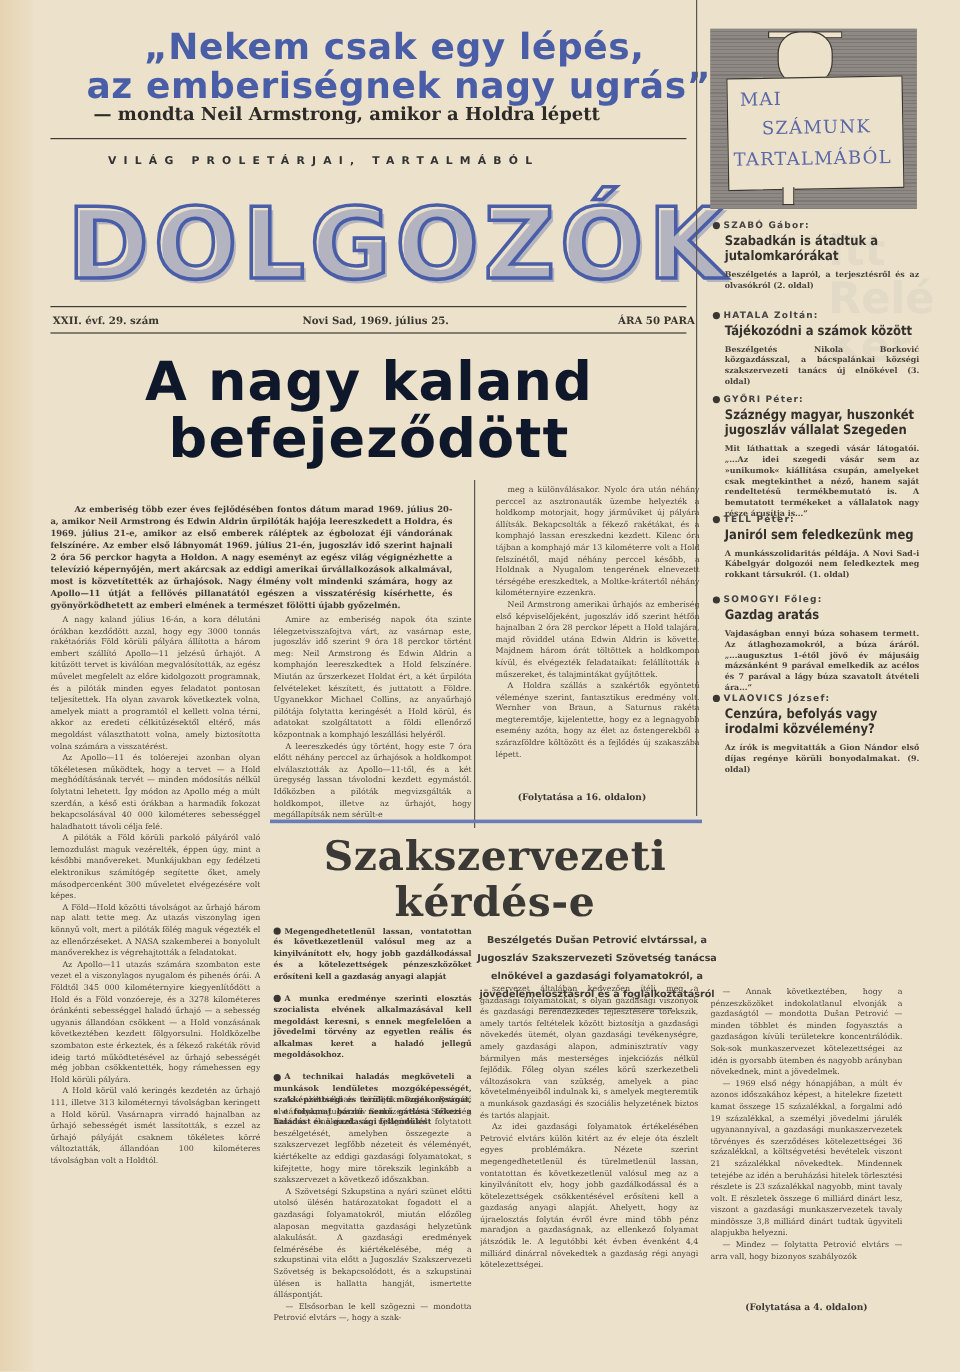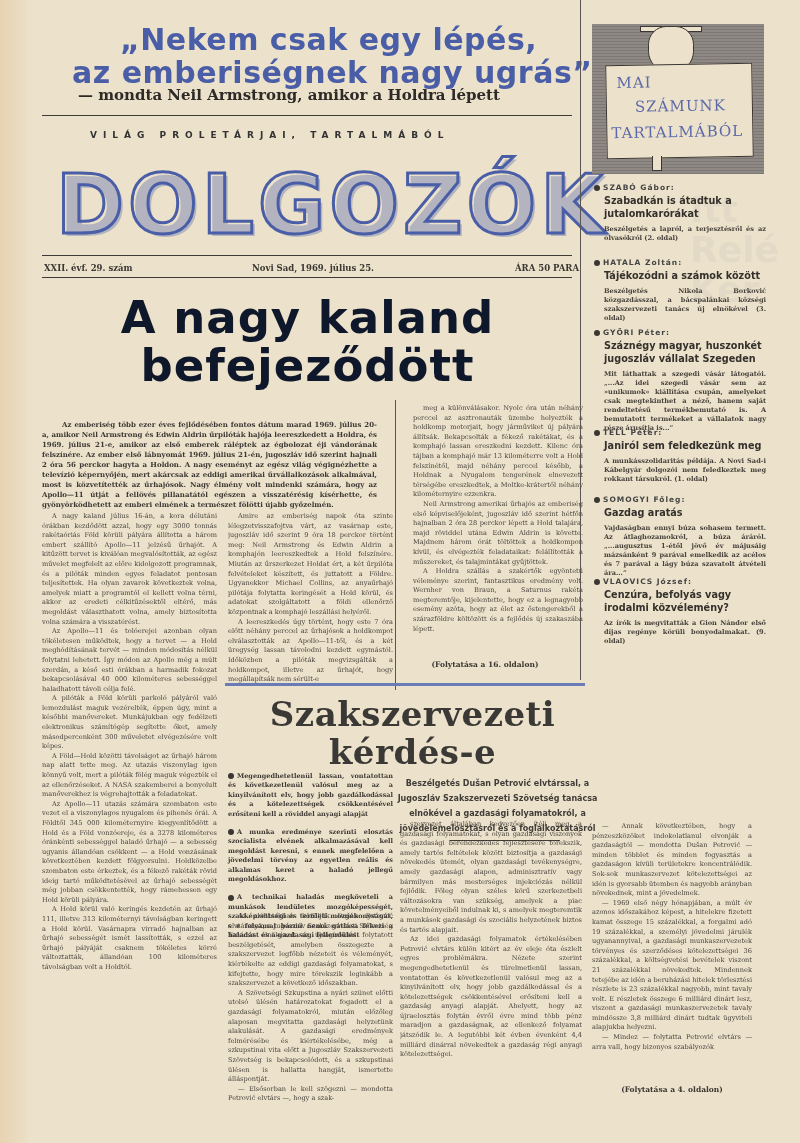--- a/index.html
+++ b/index.html
@@ -133,21 +133,21 @@
 
 <div class="blue-rule" style="left:225px;top:683px;width:360px;"></div>
 
 <div class="abs headline2">
   <div>Szakszervezeti kérdés-e</div>
 </div>
 <div class="abs subdeck" style="left:395px;top:776px;width:205px;line-height:15px;font-size:8px;">Beszélgetés Dušan Petrović elvtárssal, a Jugoszláv Szakszervezeti Szövetség tanácsa elnökével a gazdasági folyamatokról, a jövedelemelosztásról és a foglalkoztatásról</div>
 <div class="rule" style="left:450px;top:840px;width:110px;"></div>
 
 <div class="abs bullet-col" style="top:772px;">
-  <p><span class="dot"></span><span>Megengedhetetlenül lassan, vontatottan és következetlenül valósul meg az a kinyilvánított elv, hogy jobb gazdálkodással és a kötelezettségek csökkentésével erősíteni kell a röviddel anyagi alapját</span></p>
+  <p><span class="dot"></span><span>Megengedhetetlenül lassan, vontatottan és következetlenül valósul meg az a kinyilvánított elv, hogy jobb gazdálkodással és a kötelezettségek pénzeszközöket erősíteni kell a gazdaság anyagi alapját</span></p>
   <p><span class="dot"></span><span>A munka eredménye szerinti elosztás szocialista elvének alkalmazásával kell megoldást keresni, s ennek megfelelően a jövedelmi törvény az egyetlen reális és alkalmas keret a haladó jellegű megoldásokhoz.</span></p>
   <p><span class="dot"></span><span>A technikai haladás megköveteli a munkások lendületes mozgóképességét, szakképzettségi és területi mozgékonyságát, s e folyamat bármi nemű gátlása fékezi a haladást és a gazdasági fellendülést</span></p>
 </div>
 
 <div class="abs col" style="left:228px;top:912px;width:165px;height:190px;">
   <p>Az alábbiakban közöljük Dušan Petrović elvtársnak, a Jugoszláv Szakszervezeti Szövetség Tanácsa elnökének az újságírókkal folytatott beszélgetését, amelyben összegezte a szakszervezet legfőbb nézeteit és véleményét, kiértékelte az eddigi gazdasági folyamatokat, s kifejtette, hogy mire törekszik leginkább a szakszervezet a következő időszakban.</p>
   <p>A Szövetségi Szkupstina a nyári szünet előtti utolsó ülésén határozatokat fogadott el a gazdasági folyamatokról, miután előzőleg alaposan megvitatta gazdasági helyzetünk alakulását. A gazdasági eredmények felmérésébe és kiértékelésébe, még a szkupstinai vita előtt a Jugoszláv Szakszervezeti Szövetség is bekapcsolódott, és a szkupstinai ülésen is hallatta hangját, ismertette álláspontját.</p>
   <p>— Elsősorban le kell szögezni — mondotta Petrović elvtárs —, hogy a szak-</p>
 </div>
 <div class="abs col" style="left:400px;top:820px;width:182px;height:292px;">

